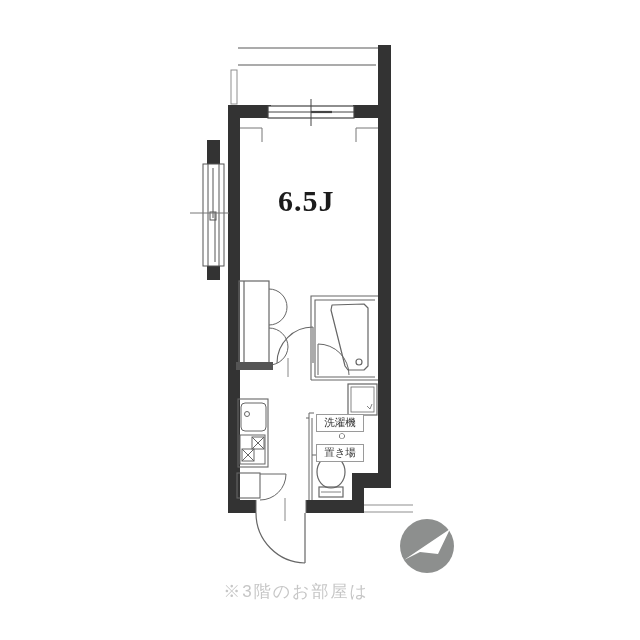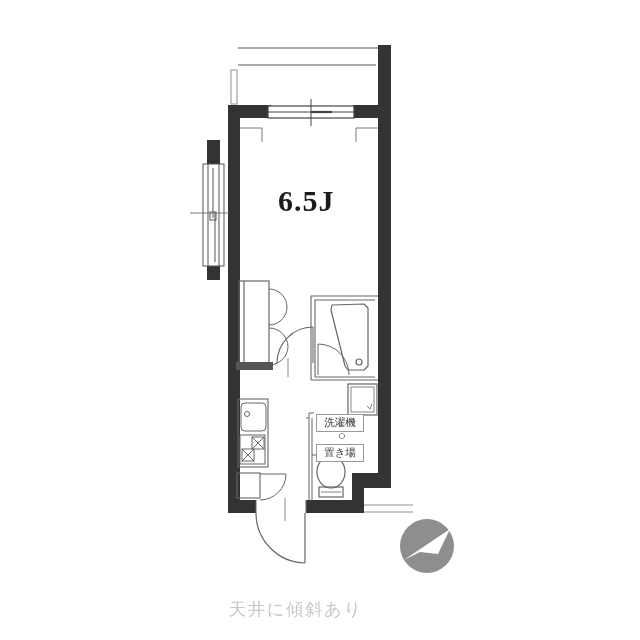--- a/index.html
+++ b/index.html
@@ -175,14 +175,14 @@
       <polygon points="404,560 450,529 438,554 420,552" fill="#ffffff"></polygon>
     </g>
   </svg>
 
   <div id="room-label" class="overlay">6.5J</div>
 
   <div id="washer-line1" class="overlay washer-box">洗濯機</div>
   <div id="washer-symbol" class="overlay">○</div>
   <div id="washer-line2" class="overlay washer-box">置き場</div>
 
-  <div id="caption-line2" class="overlay caption">天井に傾斜あり</div>
+  <div id="caption-line1" class="overlay caption">※3階のお部屋は</div>
 </div>
 
 </body></html>

